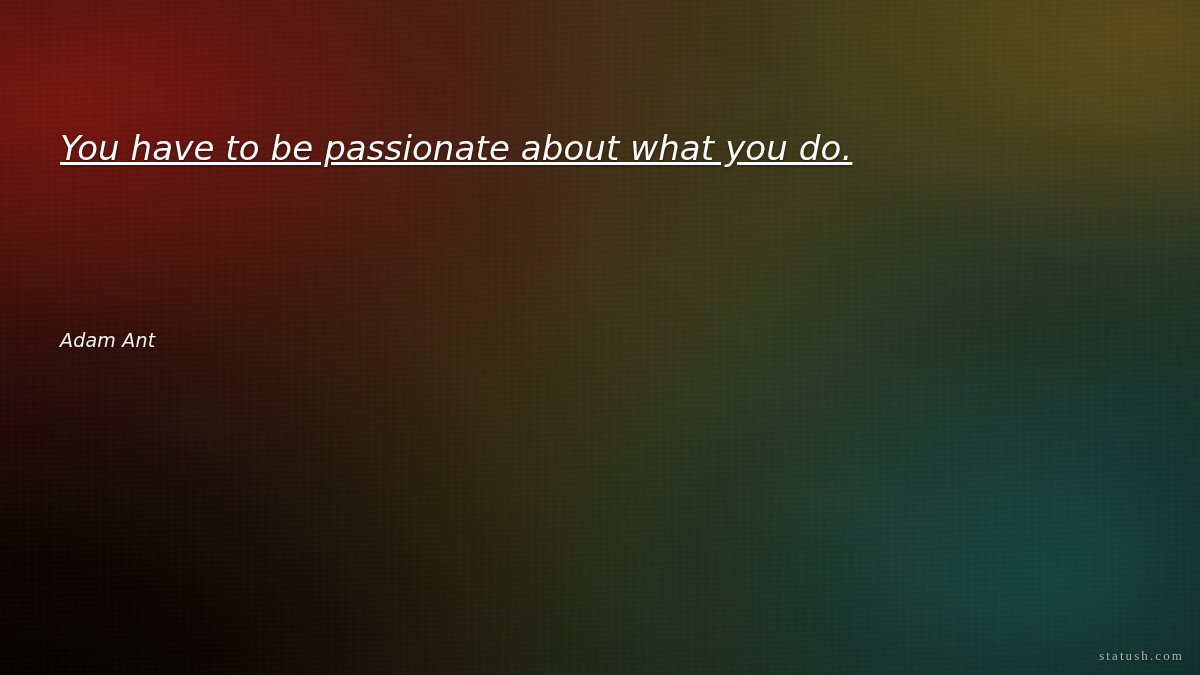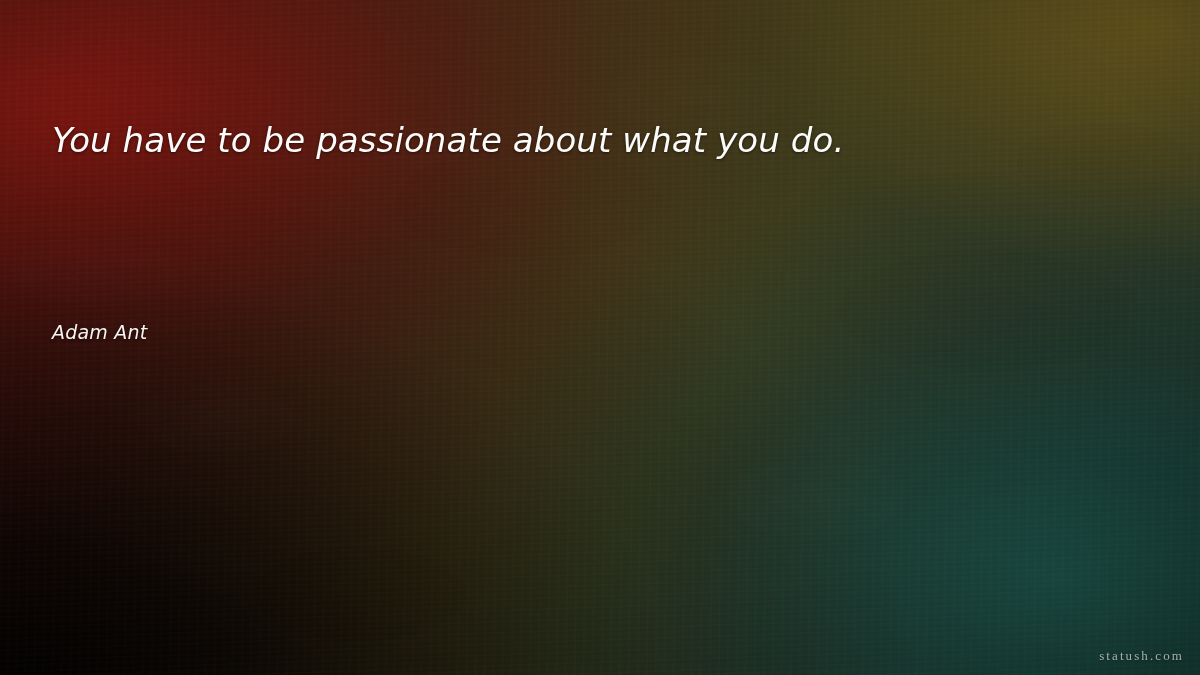--- a/index.html
+++ b/index.html
@@ -146,37 +146,38 @@
   .content {
     position: absolute;
     inset: 0;
   }
 
   #quote-text {
     position: absolute;
     left: 52px;
     top: 118px;
     width: 1000px;
-    margin: 0;
+    margin: 8px;
     font-family: "DejaVu Sans", sans-serif;
     font-style: italic;
     font-weight: 400;
     font-size: 34px;
     line-height: 44px;
     letter-spacing: 0.1px;
     color: #fdfcfa;
     text-shadow: 0 1px 3px rgba(0, 0, 0, 0.55);
     white-space: pre-wrap;
+    text-decoration: underline;
   }
 
   #quote-author {
     position: absolute;
     left: 52px;
     top: 319px;
-    margin: 0;
+    margin: 8px;
     font-family: "DejaVu Sans", sans-serif;
     font-style: italic;
     font-weight: 400;
     font-size: 19px;
     line-height: 26px;
     letter-spacing: 0.2px;
     color: #f6f4f1;
     text-shadow: 0 1px 3px rgba(0, 0, 0, 0.55);
   }
 

